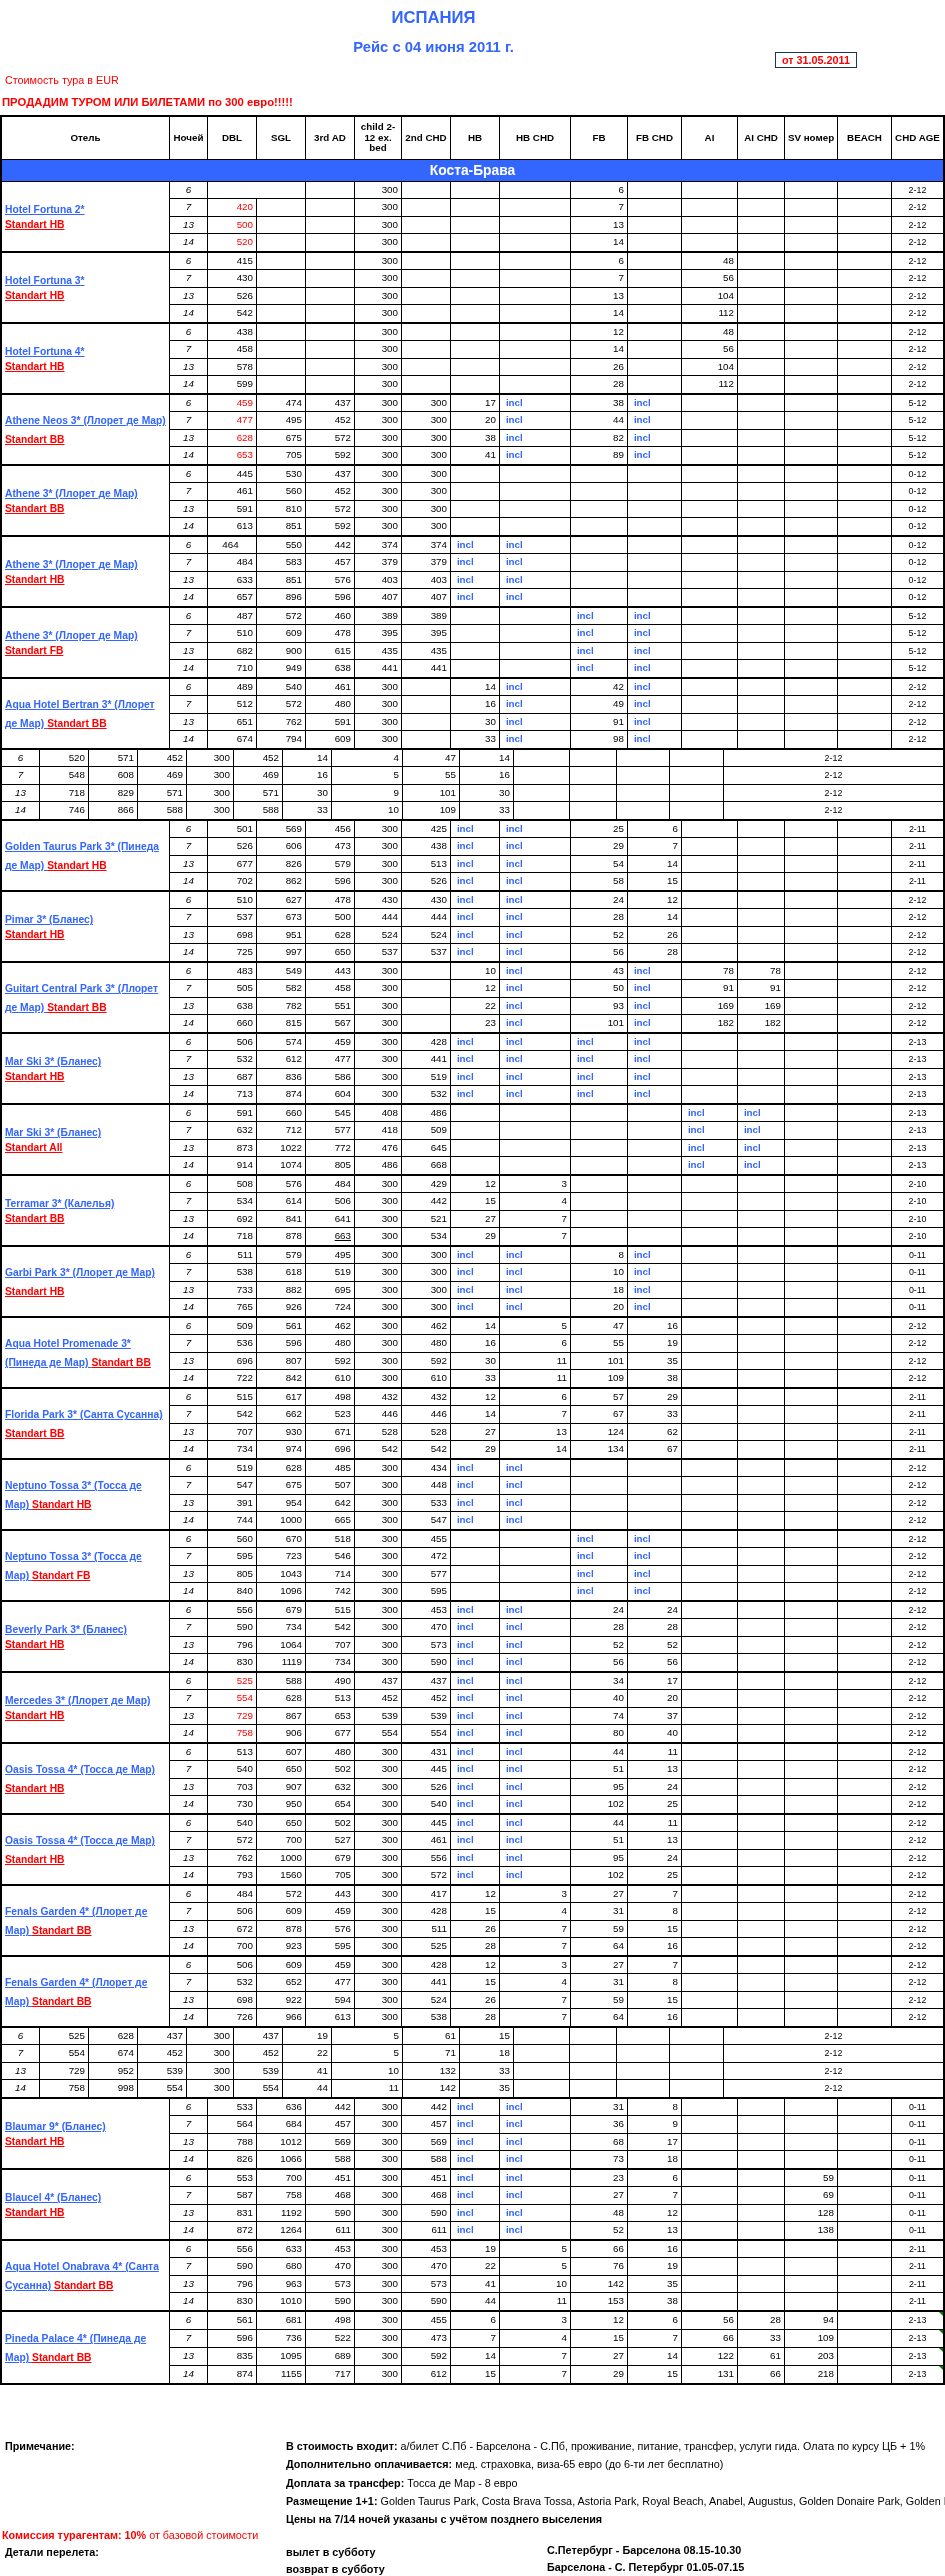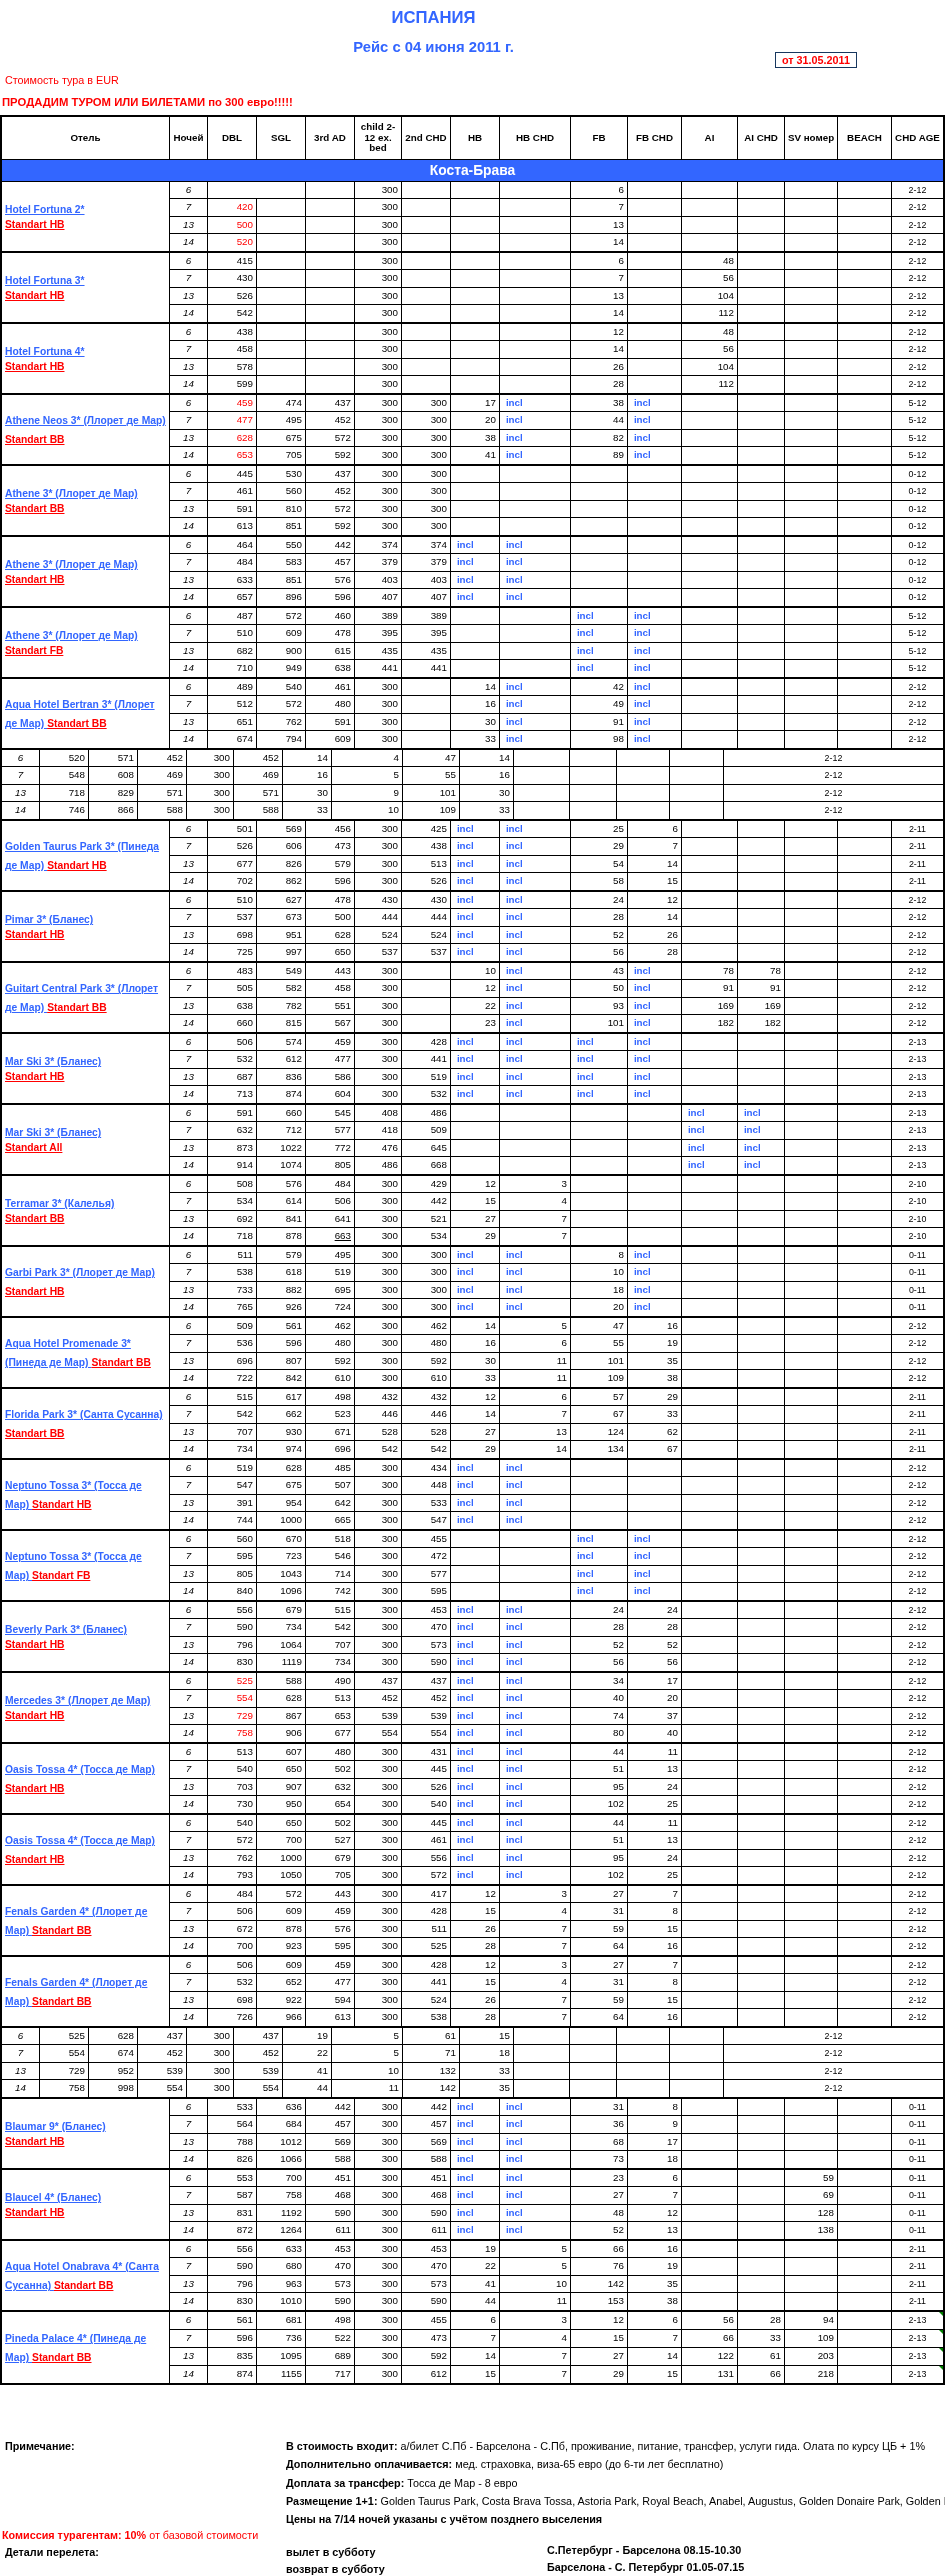--- a/index.html
+++ b/index.html
@@ -457,21 +457,21 @@
           </div>
         </div>
       </div>
       <div class="hblock">
         <div class="hcell">
           <div><span class="hname">Athene 3* (Ллорет де Мар)</span><span class="hboard blocked">Standart HB</span></div>
         </div>
         <div class="hrows">
           <div class="trow">
             <div class="cell nights" style="flex: 0 0 38px;">6</div>
-            <div class="cell num" style="flex: 0 0 49px;">464</div>
+            <div class="cell num" style="flex: 0 0 49px; text-align: center;">464</div>
             <div class="cell num" style="flex: 0 0 49px;">550</div>
             <div class="cell num" style="flex: 0 0 49px;">442</div>
             <div class="cell num" style="flex: 0 0 47px;">374</div>
             <div class="cell num" style="flex: 0 0 49px;">374</div>
             <div class="cell incl" style="flex: 0 0 49px;">incl</div>
             <div class="cell incl" style="flex: 0 0 71px;">incl</div>
             <div class="cell num" style="flex: 0 0 57px;"></div>
             <div class="cell num" style="flex: 0 0 54px;"></div>
             <div class="cell num" style="flex: 0 0 56px;"></div>
             <div class="cell num" style="flex: 0 0 47px;"></div>
@@ -1856,21 +1856,21 @@
             <div class="cell num" style="flex: 0 0 54px;">24</div>
             <div class="cell num" style="flex: 0 0 56px;"></div>
             <div class="cell num" style="flex: 0 0 47px;"></div>
             <div class="cell num" style="flex: 0 0 53px;"></div>
             <div class="cell num" style="flex: 0 0 54px;"></div>
             <div class="cell age" style="flex: 1 1 auto;">2-12</div>
           </div>
           <div class="trow">
             <div class="cell nights" style="flex: 0 0 38px;">14</div>
             <div class="cell num" style="flex: 0 0 49px;">793</div>
-            <div class="cell num" style="flex: 0 0 49px;">1050</div>
+            <div class="cell num" style="flex: 0 0 49px;">1560</div>
             <div class="cell num" style="flex: 0 0 49px;">705</div>
             <div class="cell num" style="flex: 0 0 47px;">300</div>
             <div class="cell num" style="flex: 0 0 49px;">572</div>
             <div class="cell incl" style="flex: 0 0 49px;">incl</div>
             <div class="cell incl" style="flex: 0 0 71px;">incl</div>
             <div class="cell num" style="flex: 0 0 57px;">102</div>
             <div class="cell num" style="flex: 0 0 54px;">25</div>
             <div class="cell num" style="flex: 0 0 56px;"></div>
             <div class="cell num" style="flex: 0 0 47px;"></div>
             <div class="cell num" style="flex: 0 0 53px;"></div>

